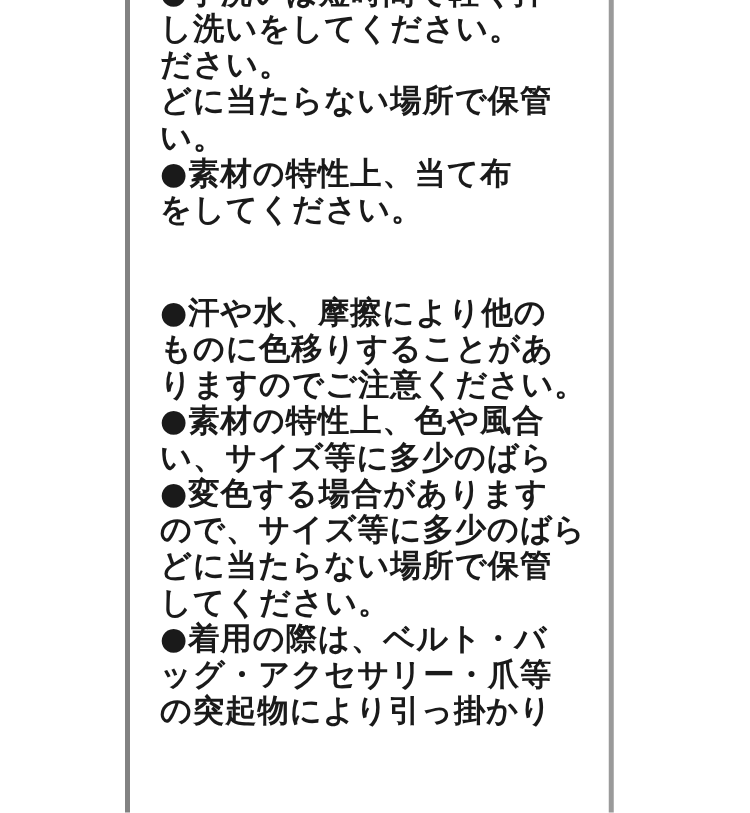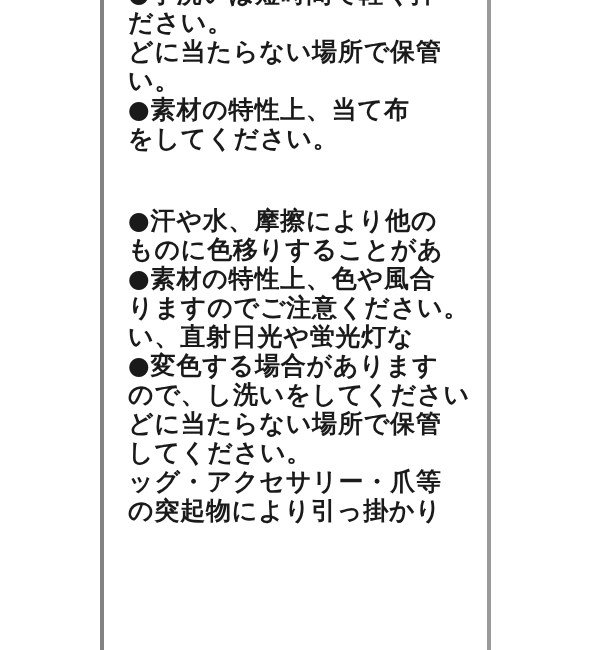--- a/index.html
+++ b/index.html
@@ -46,30 +46,32 @@
     height: 53px;
   }
 </style>
 </head>
 <body>
 
 <div class="frame"></div>
 
 <div class="text-block">
   <div class="line">●手洗いは短時間で軽く押</div>
+  <div class="line">し洗いをしてください。</div>
   <div class="line">ださい。</div>
   <div class="line">どに当たらない場所で保管</div>
   <div class="line">い。</div>
   <div class="line">●素材の特性上、当て布</div>
   <div class="line">をしてください。</div>
   <div class="para-gap"></div>
   <div class="line">●汗や水、摩擦により他の</div>
   <div class="line">ものに色移りすることがあ</div>
+  <div class="line">りますのでご注意ください。</div>
   <div class="line">●素材の特性上、色や風合</div>
-  <div class="line">りますのでご注意ください。</div>
-  <div class="line">い、直射日光や蛍光灯な</div>
+  <div class="line">い、サイズ等に多少のばら</div>
   <div class="line">●変色する場合があります</div>
-  <div class="line">ので、し洗いをしてください</div>
+  <div class="line">ので、サイズ等に多少のばら</div>
   <div class="line">どに当たらない場所で保管</div>
   <div class="line">してください。</div>
+  <div class="line">●着用の際は、ベルト・バ</div>
   <div class="line">ッグ・アクセサリー・爪等</div>
   <div class="line">の突起物により引っ掛かり</div>
 </div>
 
 </body></html>

